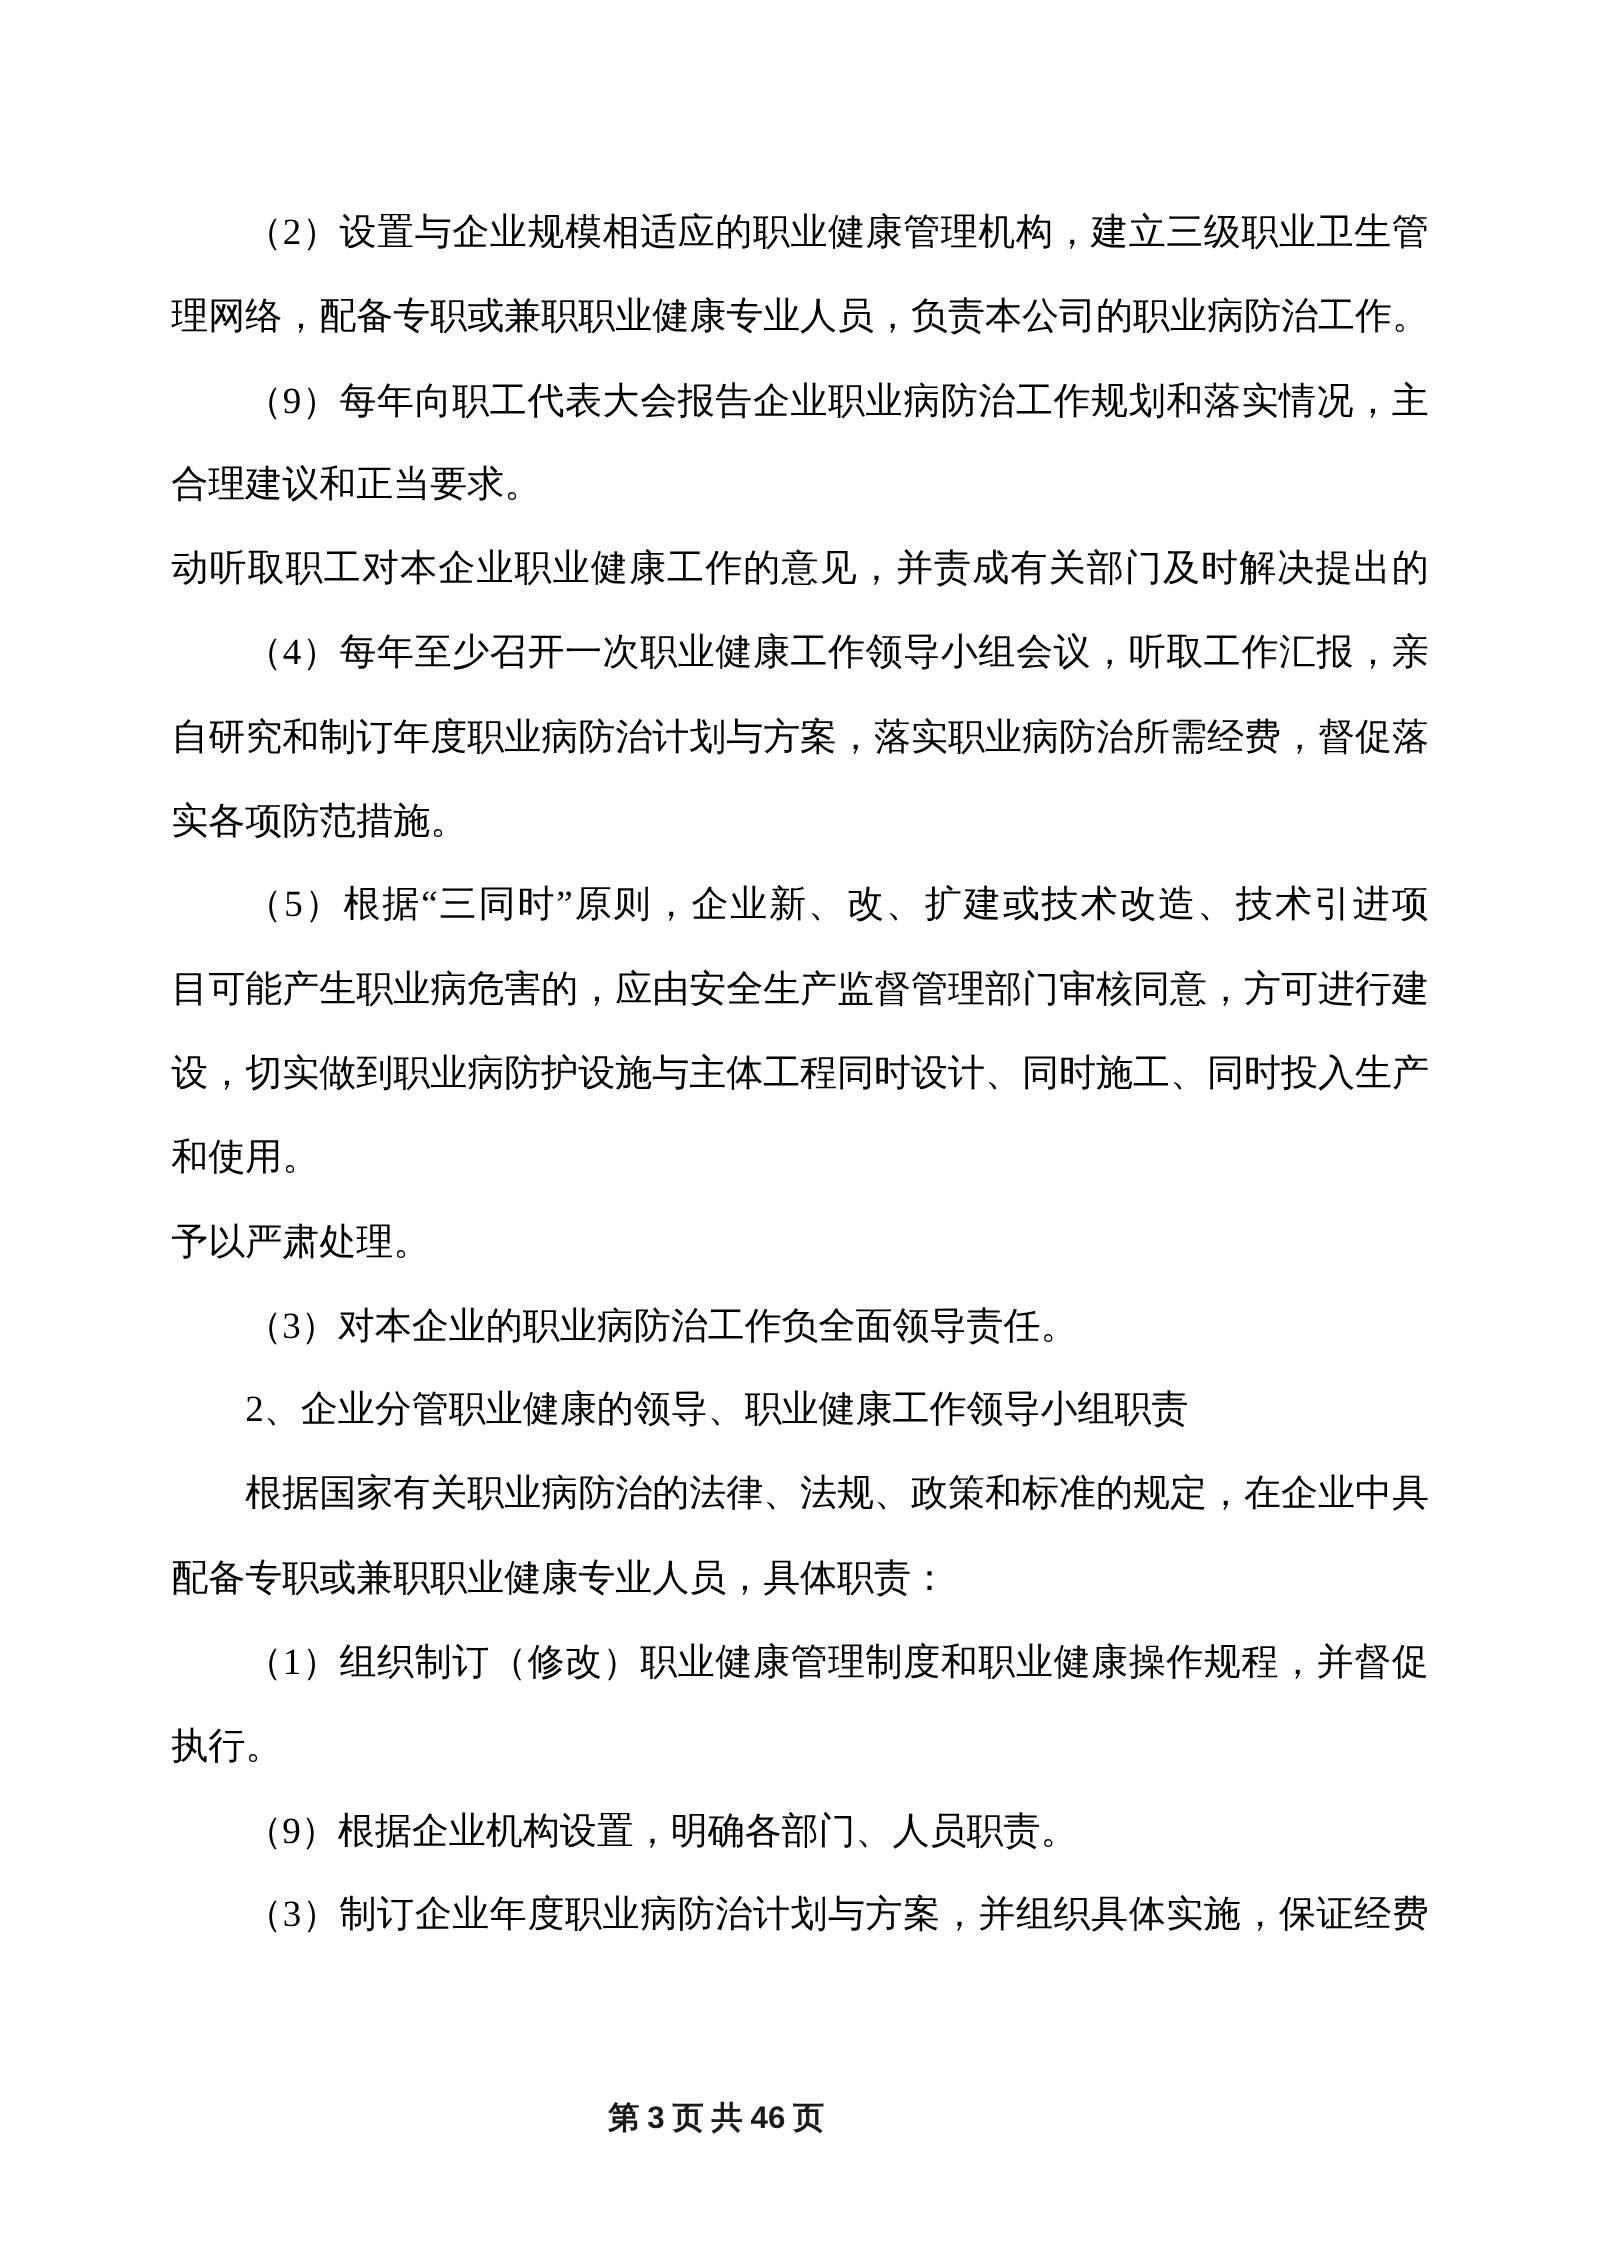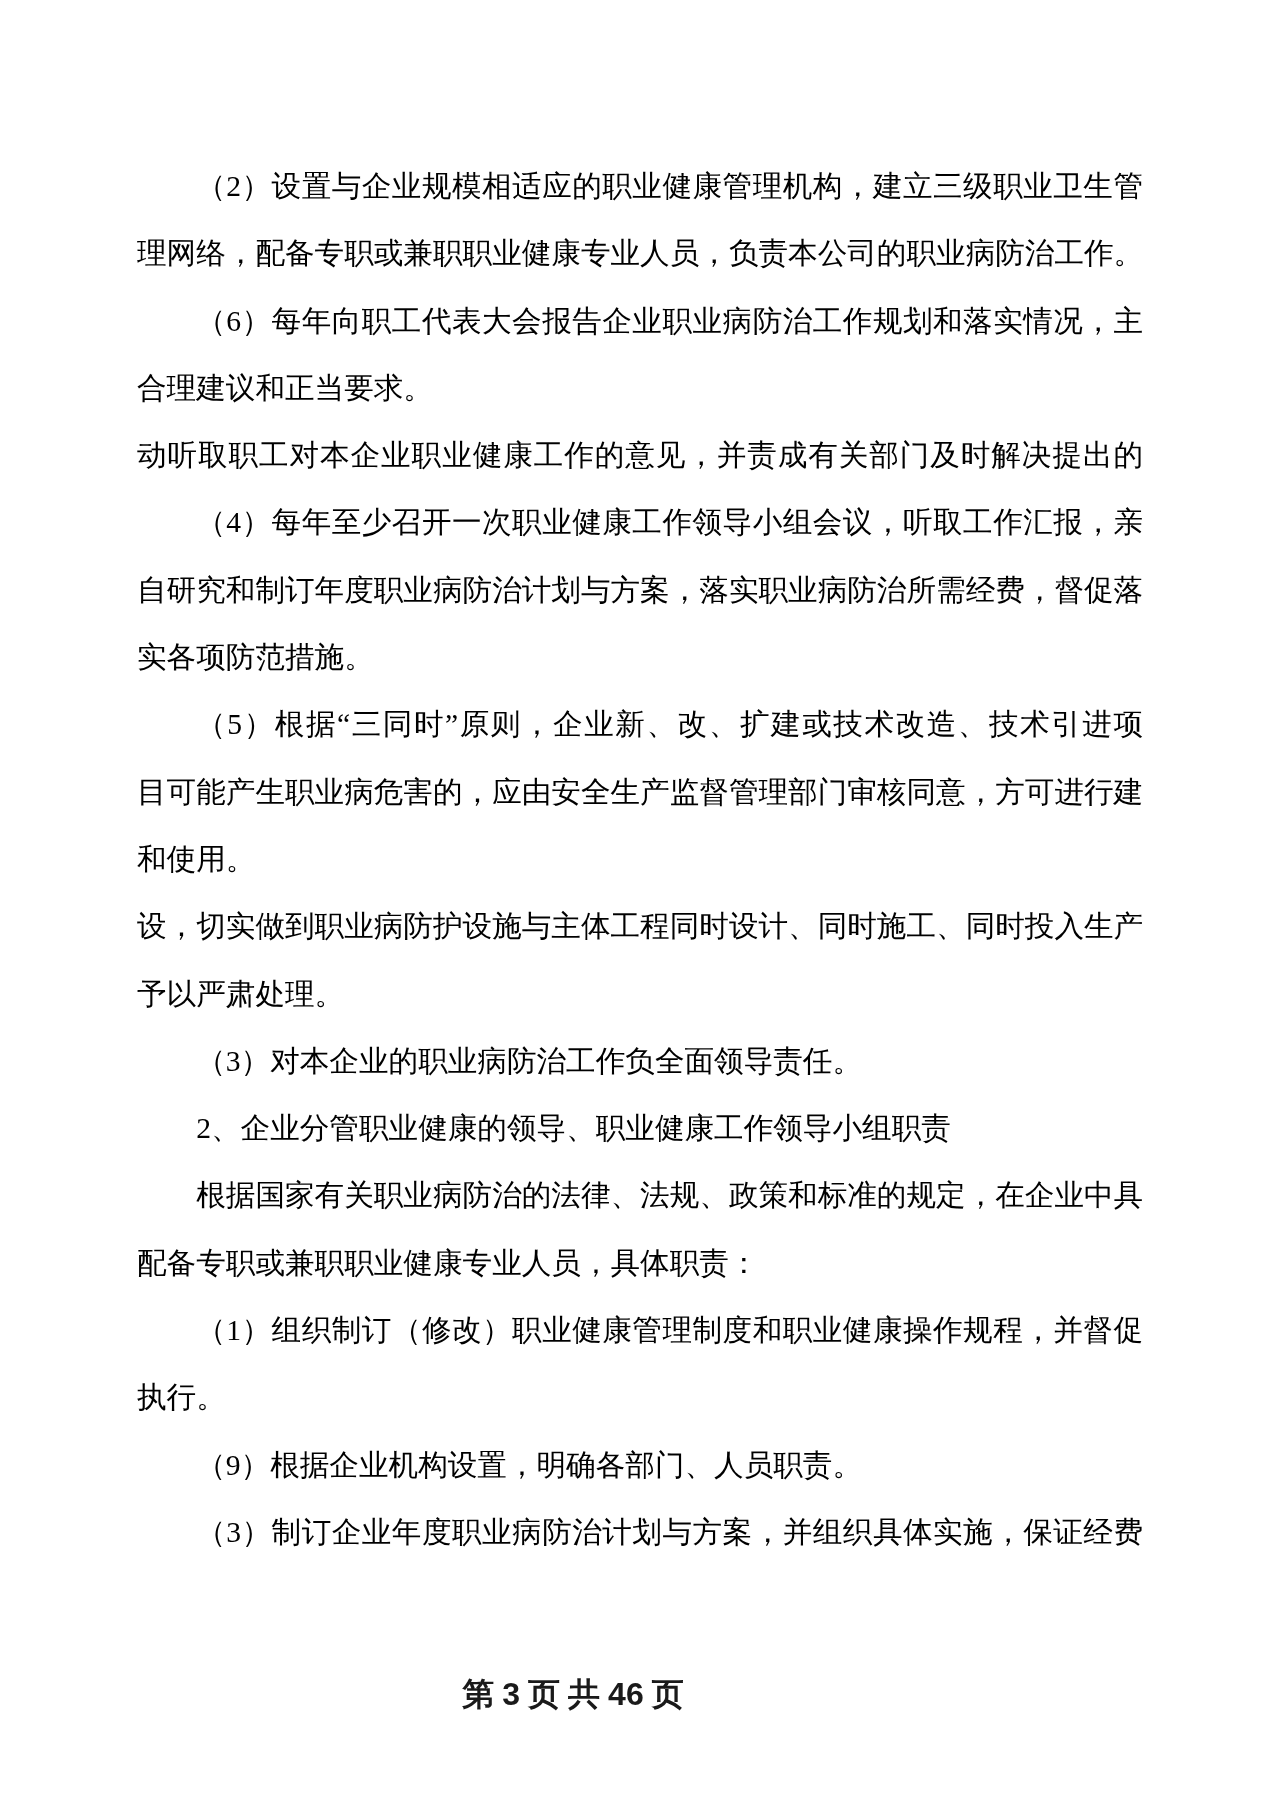--- a/index.html
+++ b/index.html
@@ -37,21 +37,21 @@
   .line.justify {
     text-align: justify;
     text-align-last: justify;
   }
   .footer {
     position: absolute;
     top: 1678px;
     left: 0;
     width: 1280px;
     text-align: center;
-    font-size: 32px;
+    font-size: 25px;
     line-height: 32px;
     font-weight: bold;
     color: #1a1a1a;
   }
   .footer-inner {
     position: relative;
     left: -67px;
     font-family: "Liberation Serif", "DejaVu Serif", serif;
   }
   .footer-inner .num {
@@ -60,30 +60,30 @@
   }
 </style>
 </head>
 <body>
 
 <div class="page">
 
   <div class="textblock">
       <div class="line indent justify">（2）设置与企业规模相适应的职业健康管理机构，建立三级职业卫生管</div>
       <div class="line justify">理网络，配备专职或兼职职业健康专业人员，负责本公司的职业病防治工作。</div>
-      <div class="line indent justify">（6）每年向职工代表大会报告企业职业病防治工作规划和落实情况，主</div>
+      <div class="line indent justify">（9）每年向职工代表大会报告企业职业病防治工作规划和落实情况，主</div>
       <div class="line">合理建议和正当要求。</div>
       <div class="line justify">动听取职工对本企业职业健康工作的意见，并责成有关部门及时解决提出的</div>
       <div class="line indent justify">（4）每年至少召开一次职业健康工作领导小组会议，听取工作汇报，亲</div>
       <div class="line justify">自研究和制订年度职业病防治计划与方案，落实职业病防治所需经费，督促落</div>
       <div class="line">实各项防范措施。</div>
       <div class="line indent justify">（5）根据“三同时”原则，企业新、改、扩建或技术改造、技术引进项</div>
       <div class="line justify">目可能产生职业病危害的，应由安全生产监督管理部门审核同意，方可进行建</div>
+      <div class="line justify">设，切实做到职业病防护设施与主体工程同时设计、同时施工、同时投入生产</div>
       <div class="line">和使用。</div>
-      <div class="line justify">设，切实做到职业病防护设施与主体工程同时设计、同时施工、同时投入生产</div>
       <div class="line">予以严肃处理。</div>
       <div class="line indent">（3）对本企业的职业病防治工作负全面领导责任。</div>
       <div class="line indent">2、企业分管职业健康的领导、职业健康工作领导小组职责</div>
       <div class="line indent justify">根据国家有关职业病防治的法律、法规、政策和标准的规定，在企业中具</div>
       <div class="line">配备专职或兼职职业健康专业人员，具体职责：</div>
       <div class="line indent justify">（1）组织制订（修改）职业健康管理制度和职业健康操作规程，并督促</div>
       <div class="line">执行。</div>
       <div class="line indent">（9）根据企业机构设置，明确各部门、人员职责。</div>
       <div class="line indent justify">（3）制订企业年度职业病防治计划与方案，并组织具体实施，保证经费</div>
     </div>

